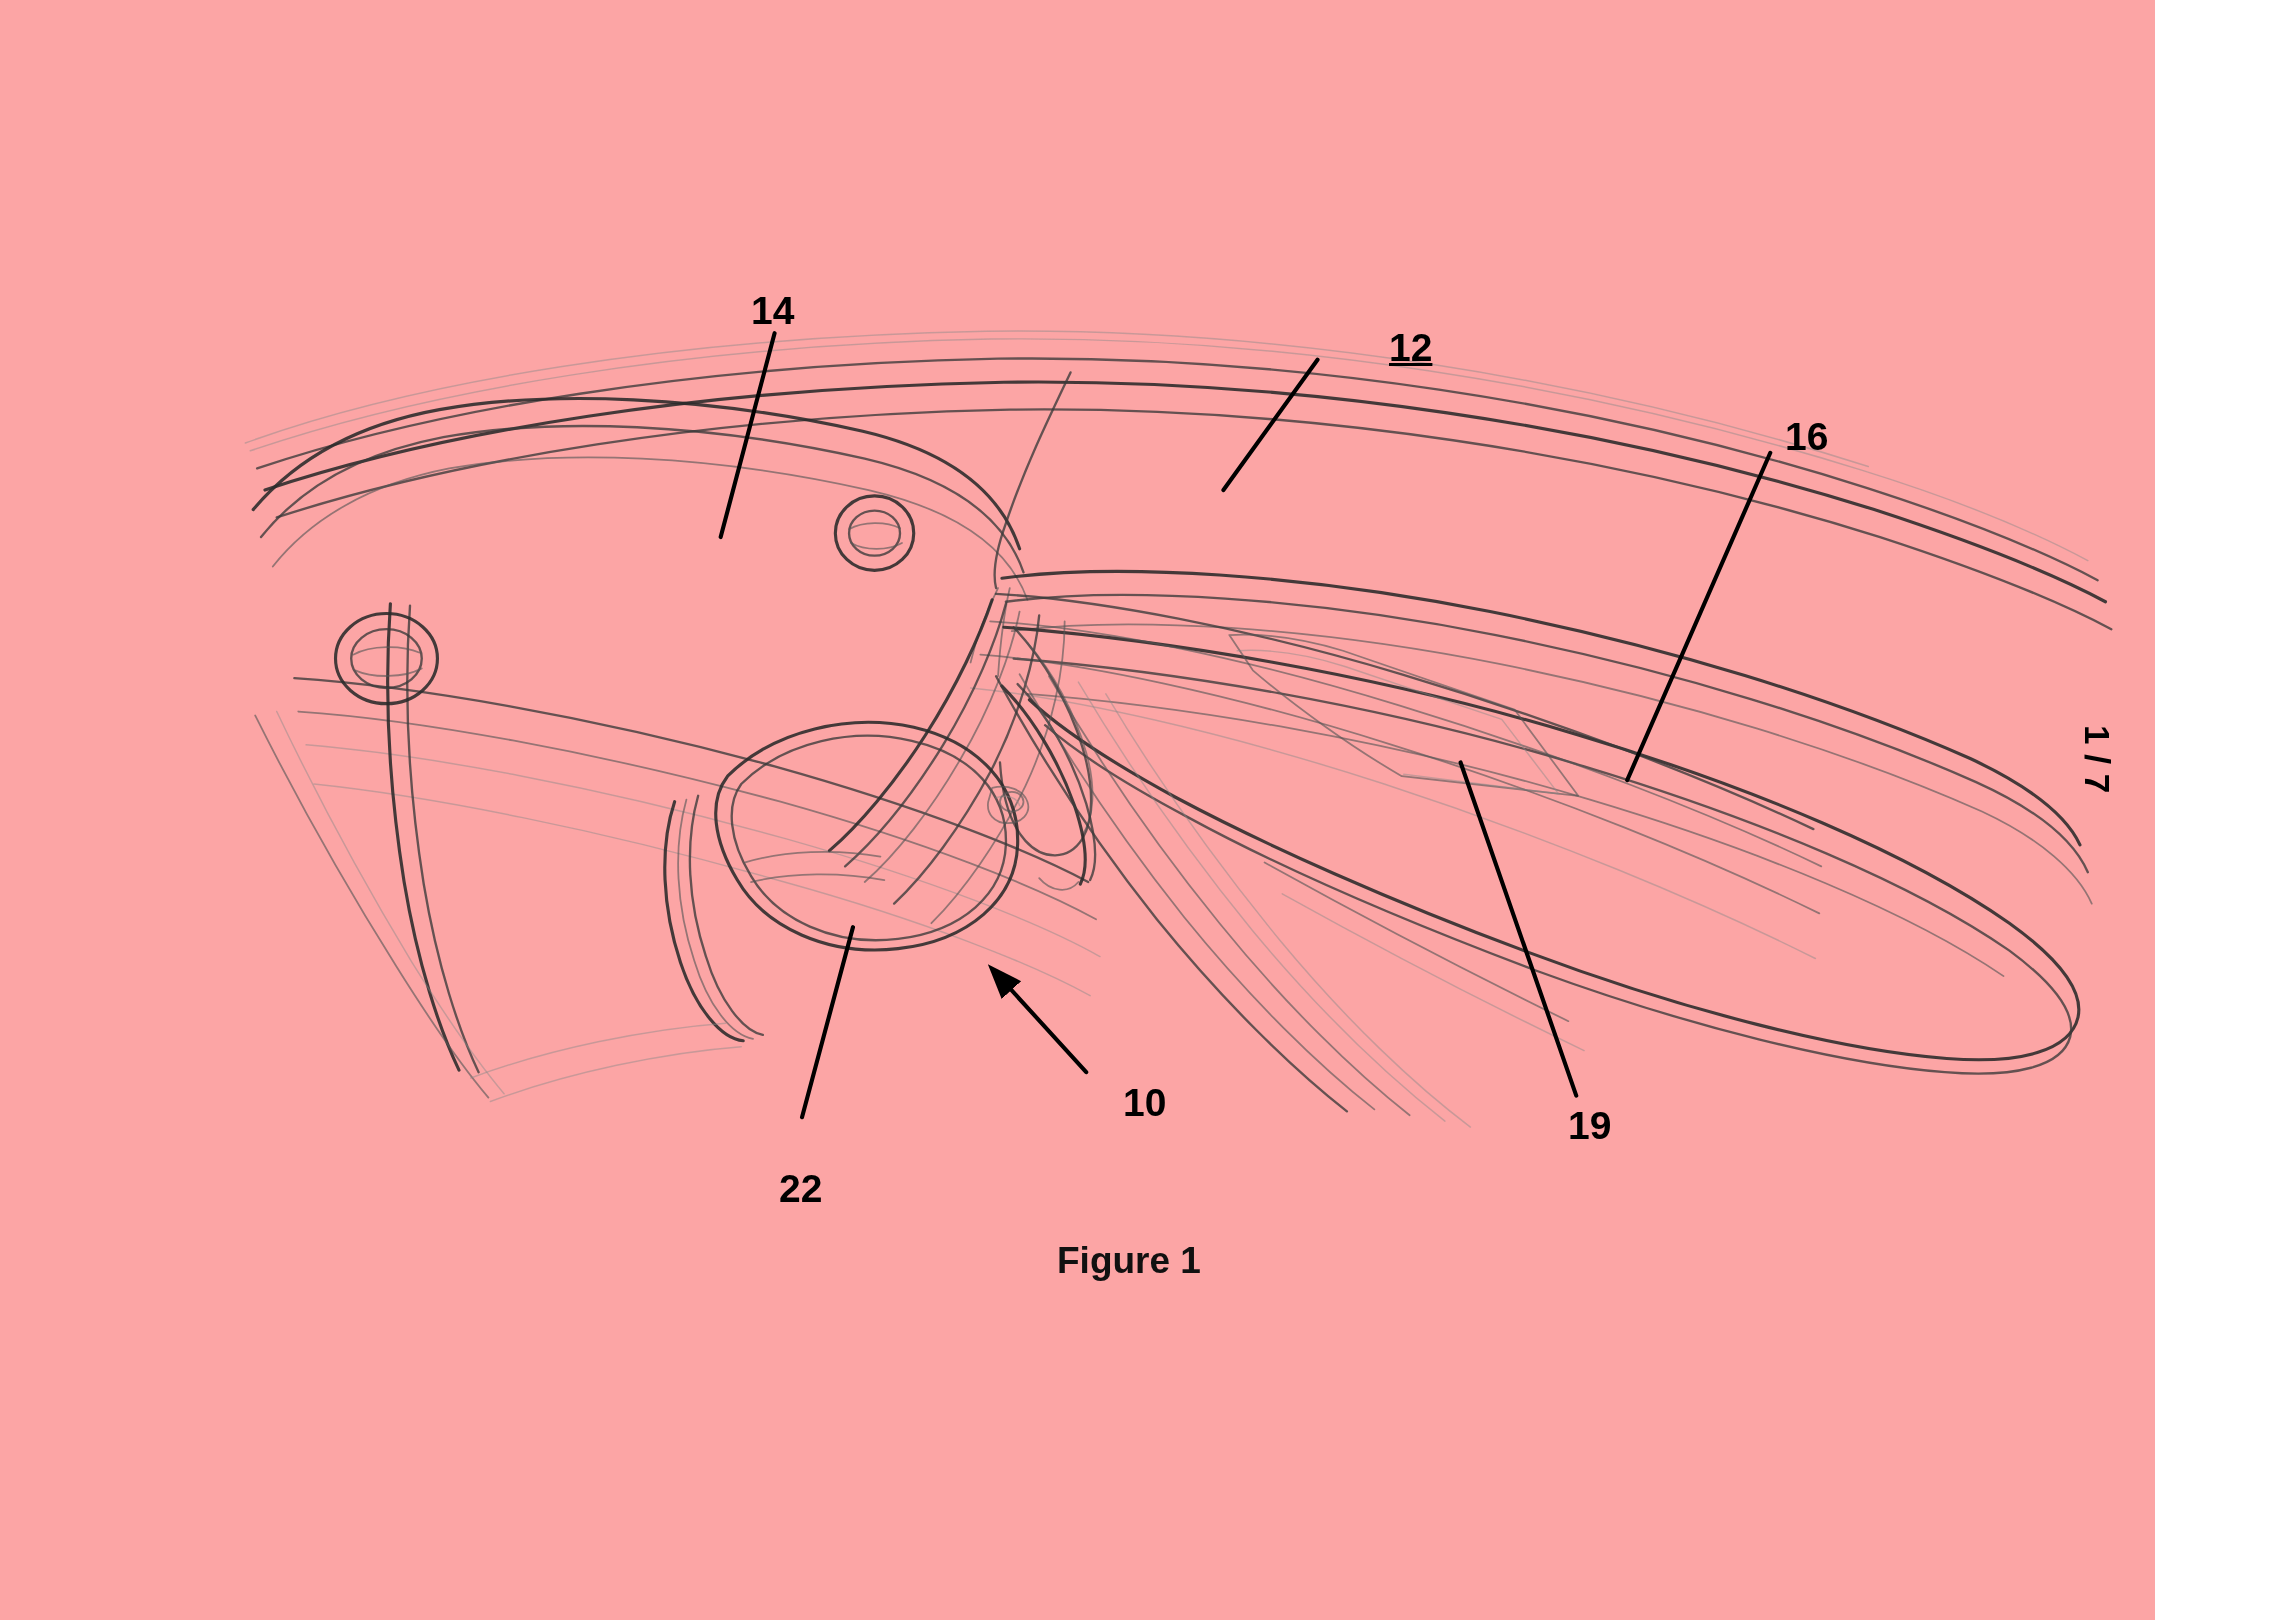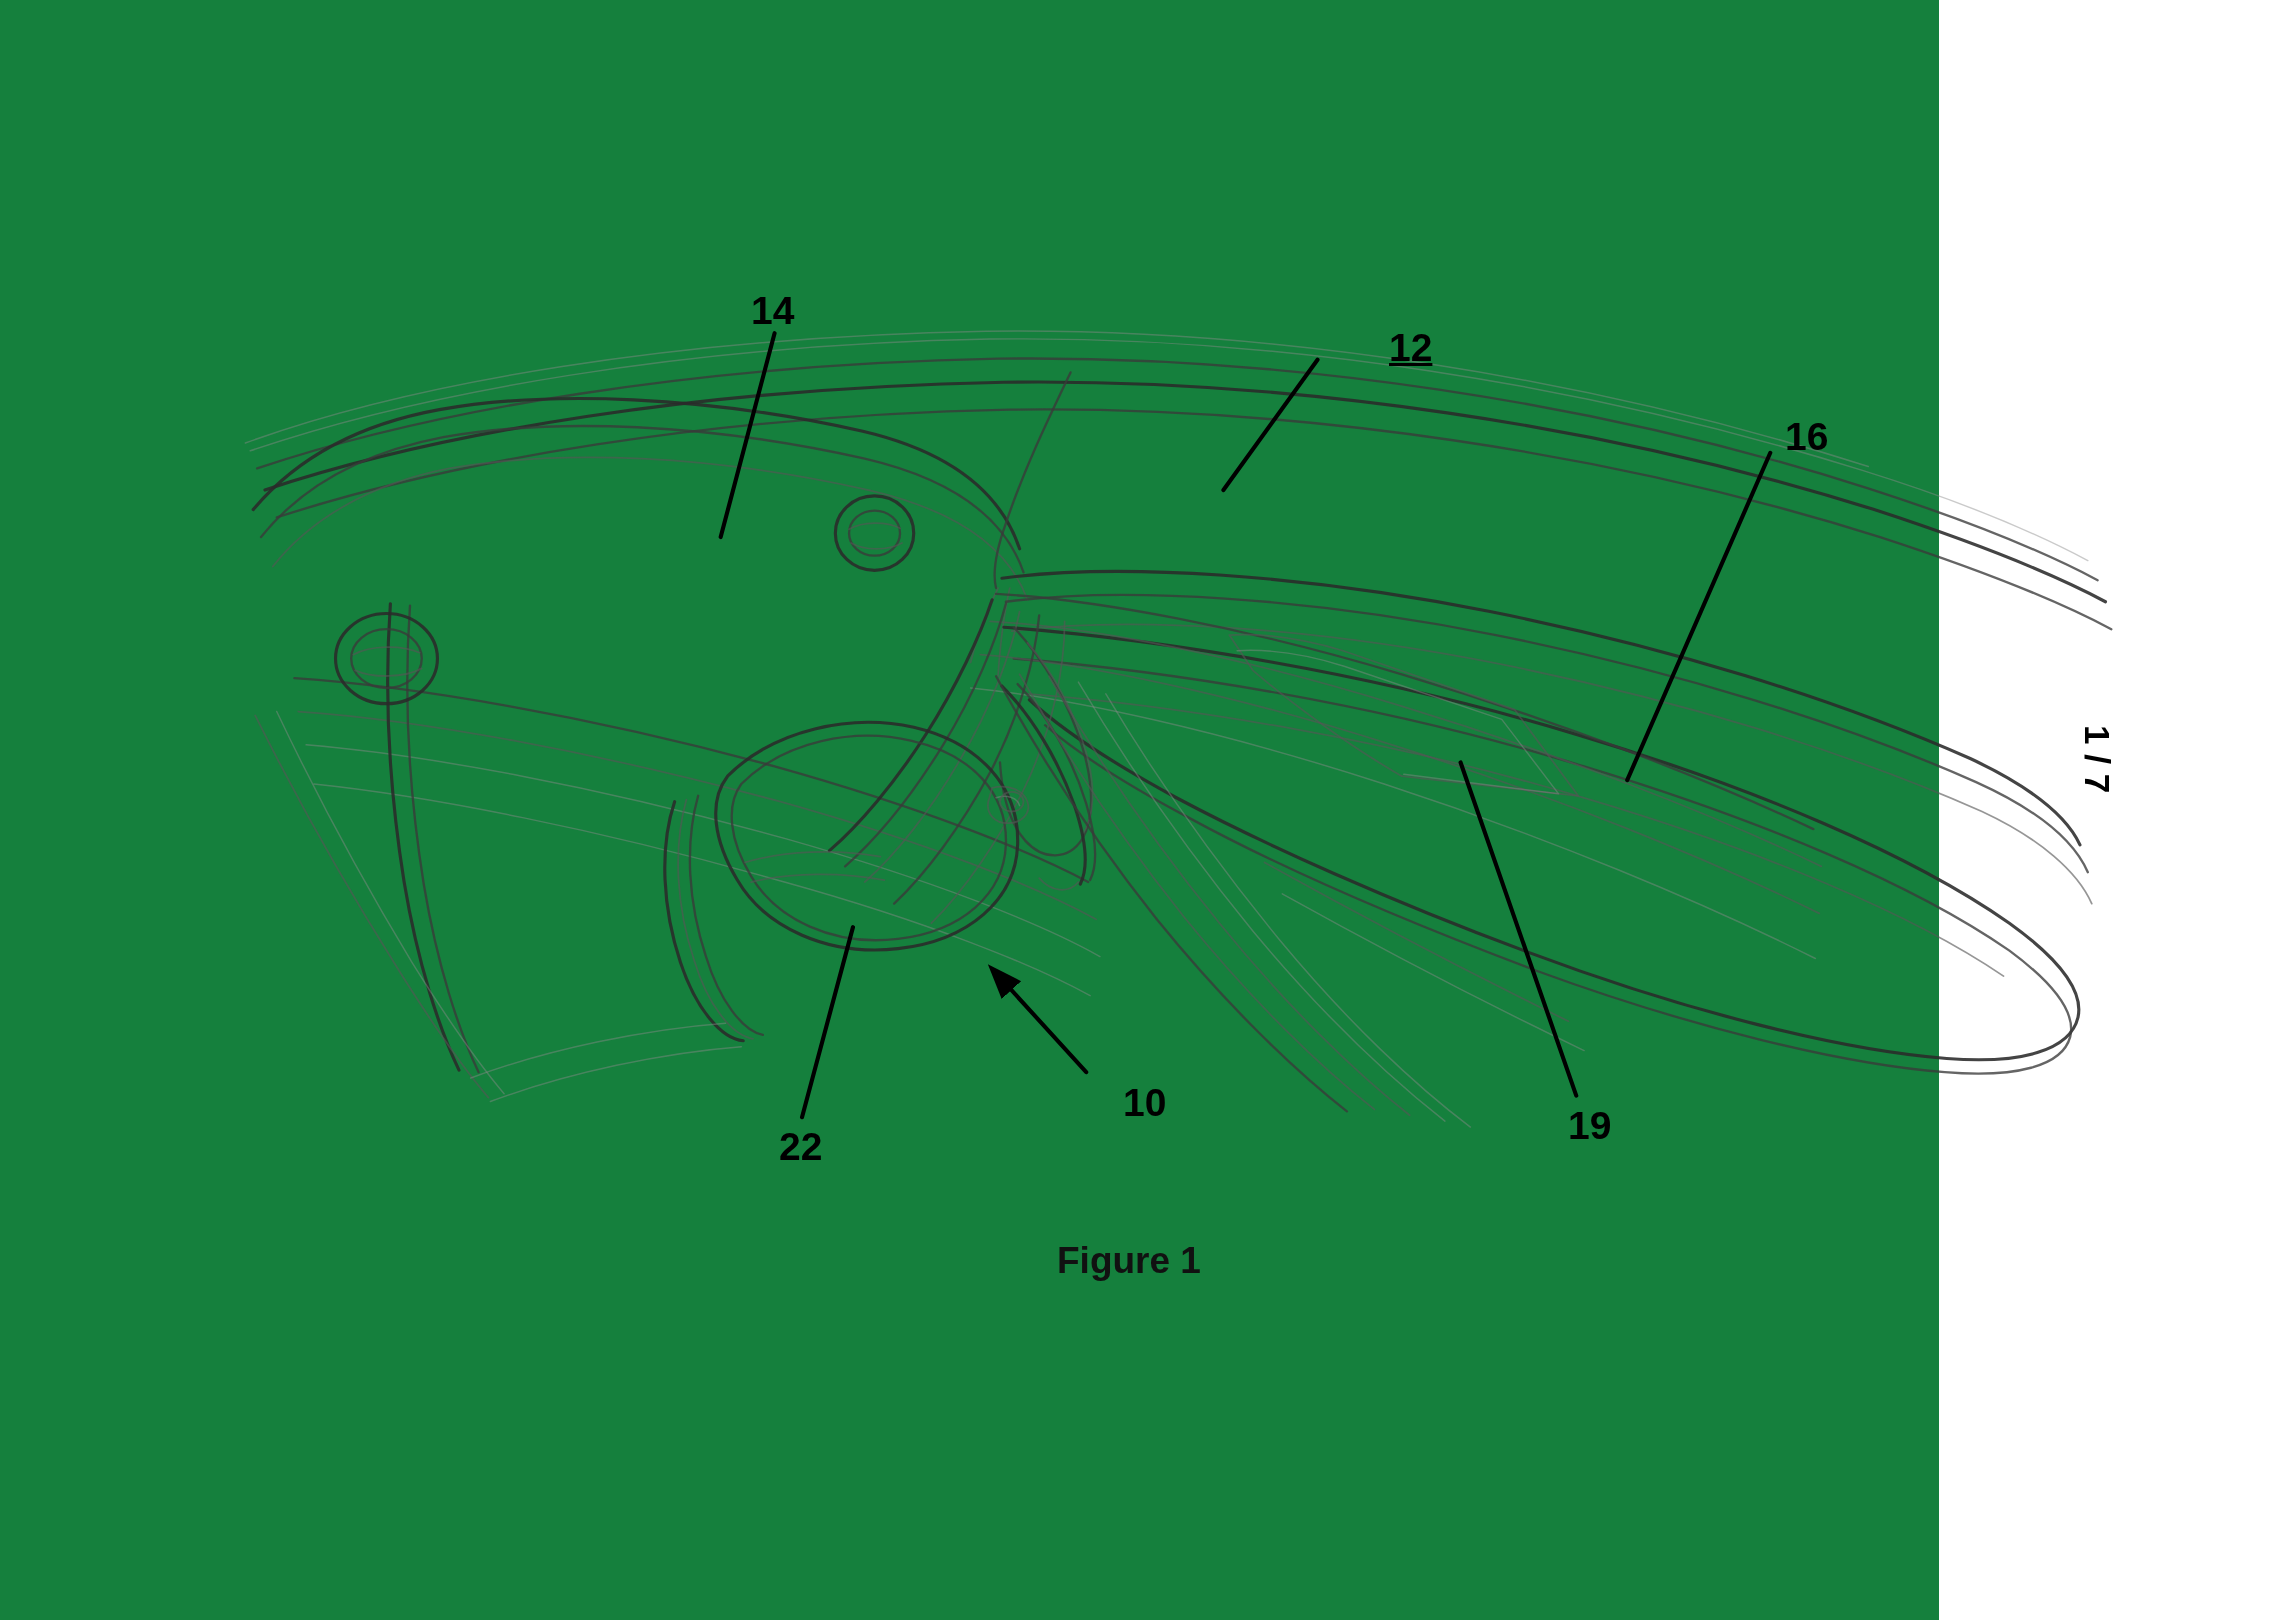--- a/index.html
+++ b/index.html
@@ -10,23 +10,23 @@
   body {
     width: 2293px;
     height: 1620px;
     position: relative;
     font-family: "Liberation Sans", sans-serif;
     overflow: hidden;
   }
   #page {
     position: absolute;
     left: 0; top: 0;
-    width: 1939px;
+    width: 2155px;
     height: 1620px;
-    background: #15803d;
+    background: #fca5a5;
   }
   #figure-svg {
     position: absolute;
     left: 0; top: 0;
     width: 2293px;
     height: 1620px;
   }
   .ref-label {
     position: absolute;
     font-family: "Liberation Sans", sans-serif;
@@ -230,21 +230,21 @@
   </svg>
 
   <div class="ref-label" style="left:751px; top:291px;">14</div>
 
   <div class="ref-label" style="left:1389px; top:328px;text-decoration:underline;">12</div>
 
   <div class="ref-label" style="left:1770px; top:417px;margin-left:15px;">16</div>
 
   <div class="ref-label" style="left:1093px; top:1083px;margin-left:30px;">10</div>
 
-  <div class="ref-label" style="left:779px; top:1127px;">22</div>
+  <div class="ref-label" style="left:779px; top:1169px;">22</div>
 
   <div class="ref-label" style="left:1568px; top:1106px;">19</div>
 
   <div class="fig-caption" style="left:1057px; top:1240px;">Figure 1</div>
 
   <div class="page-num" style="left:2117px; top:725px;">1 / 7</div>
 
 </div>
 
 

